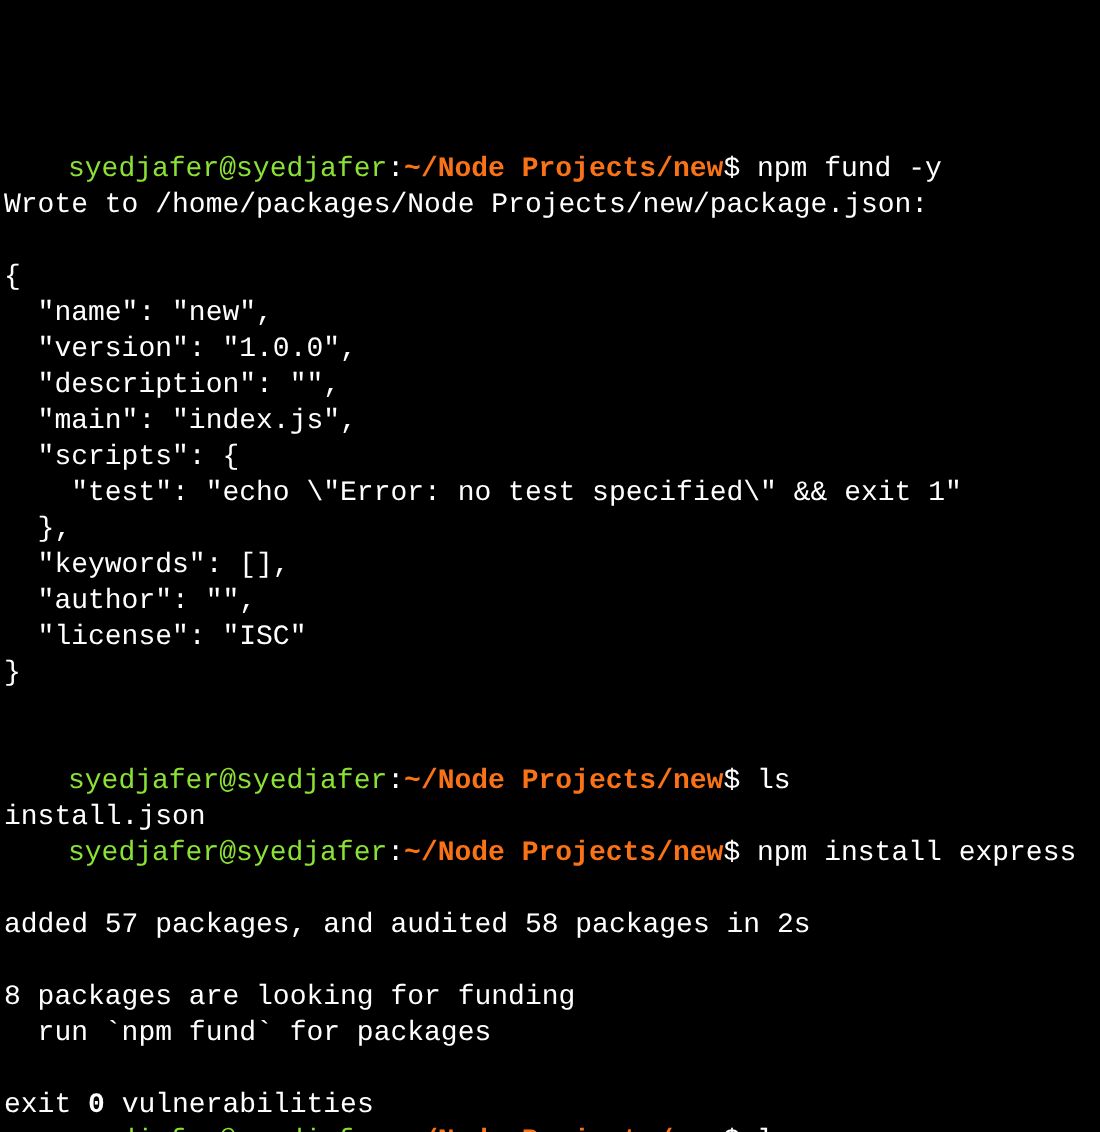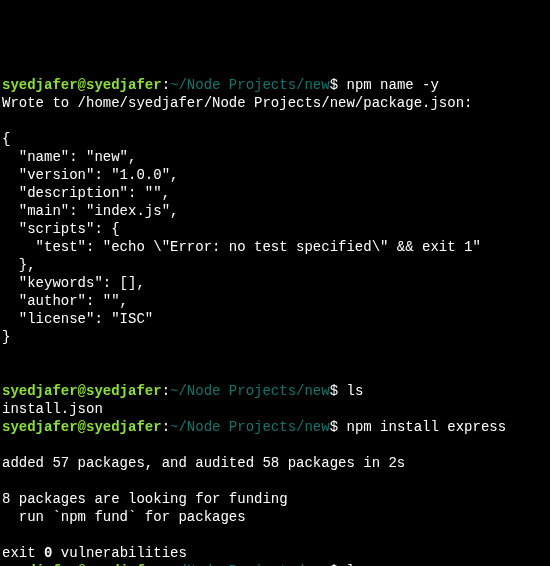--- a/index.html
+++ b/index.html
@@ -12,31 +12,31 @@
       color: #ffffff;
       font-family: "Courier New", Courier, monospace;
       font-size: 14px;
       line-height: 18px;
       padding: 4px 2px;
       width: 550px;
       height: 566px;
       white-space: pre;
       overflow: hidden;
     }
-    .user { color: #8ae234; font-weight: bold; }
-    .path { color: #0f766e; font-weight: normal; }
+    .user { color: #8ae234; font-weight: normal; margin-left: 32px; }
+    .path { color: #f97316; font-weight: bold; }
     .bold { font-weight: bold; }
   </style>
 </head>
 <body>
 
 
 
-<div><span class="user">syedjafer@syedjafer</span><span>:</span><span class="path">~/Node Projects/new</span><span>$ </span><span>npm name -y</span>
-<span>Wrote to /home/syedjafer/Node Projects/new/package.json:</span>
+<div><span class="user">syedjafer@syedjafer</span><span>:</span><span class="path">~/Node Projects/new</span><span>$ </span><span>npm fund -y</span>
+<span>Wrote to /home/packages/Node Projects/new/package.json:</span>
 
 <span>{</span>
 <span>  "name": "new",</span>
 <span>  "version": "1.0.0",</span>
 <span>  "description": "",</span>
 <span>  "main": "index.js",</span>
 <span>  "scripts": {</span>
 <span>    "test": "echo \"Error: no test specified\" &amp;&amp; exit 1"</span>
 <span>  },</span>
 <span>  "keywords": [],</span>

